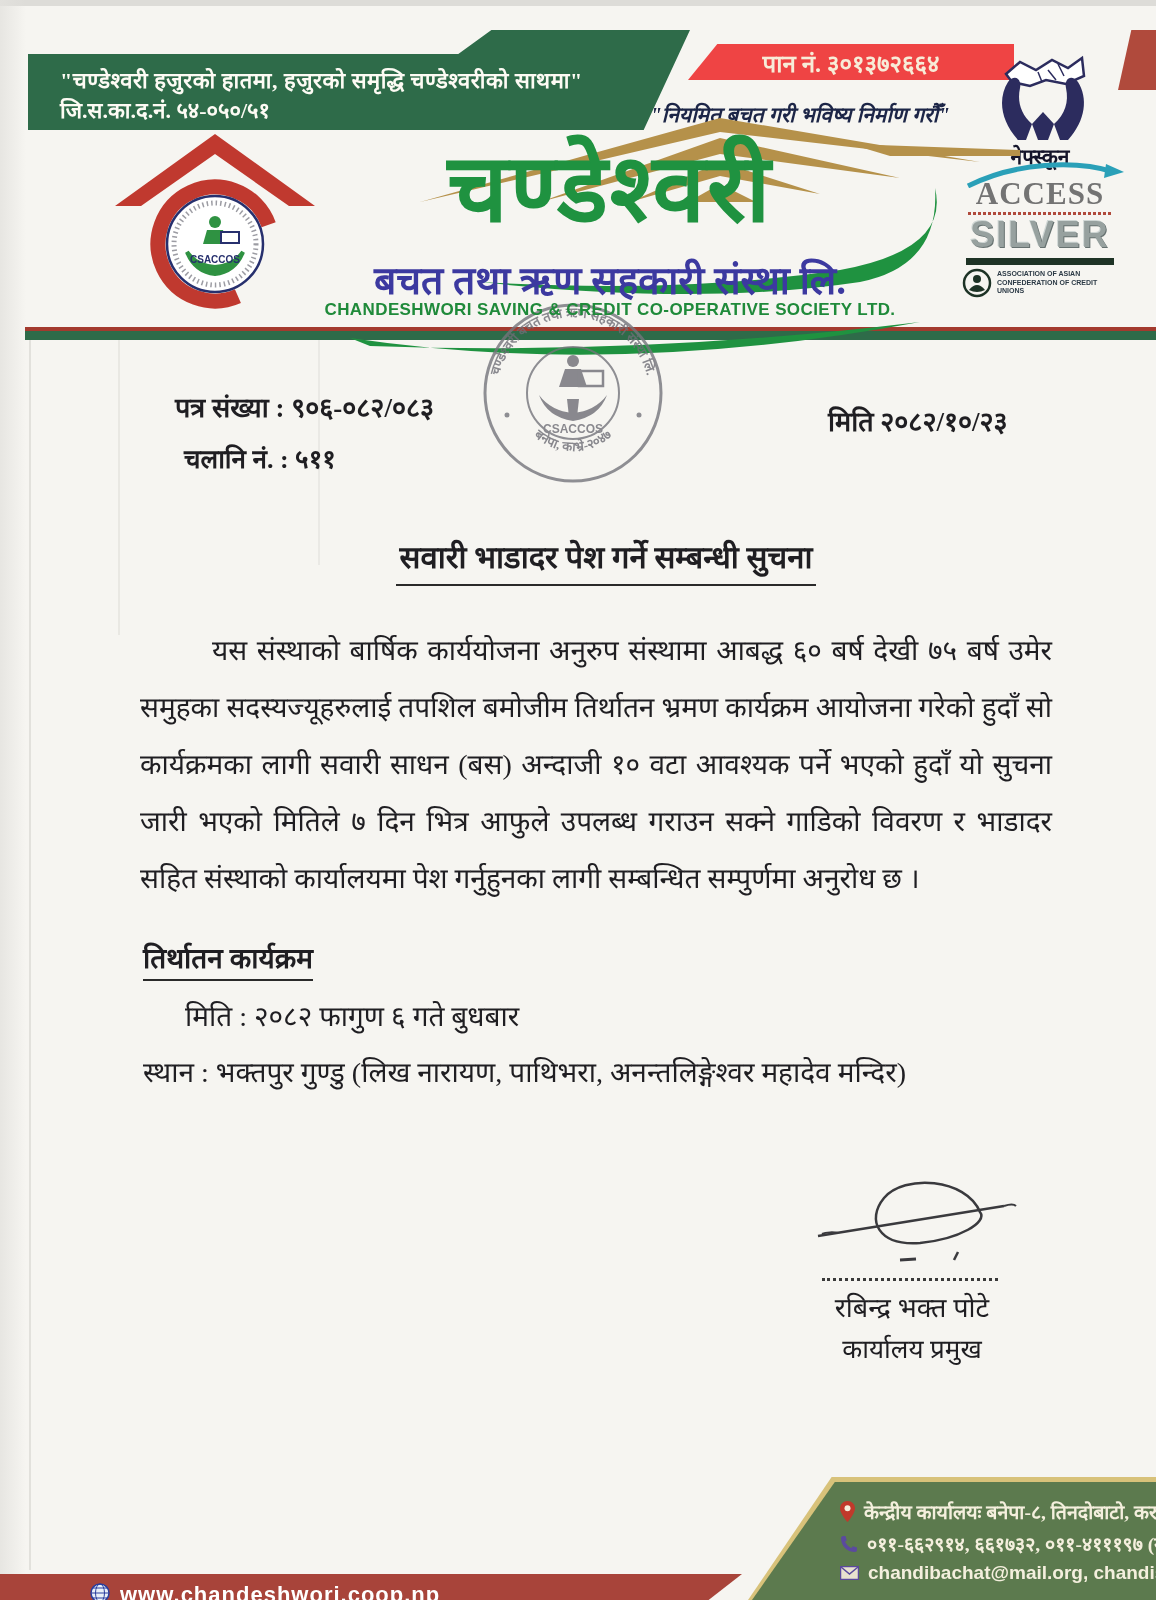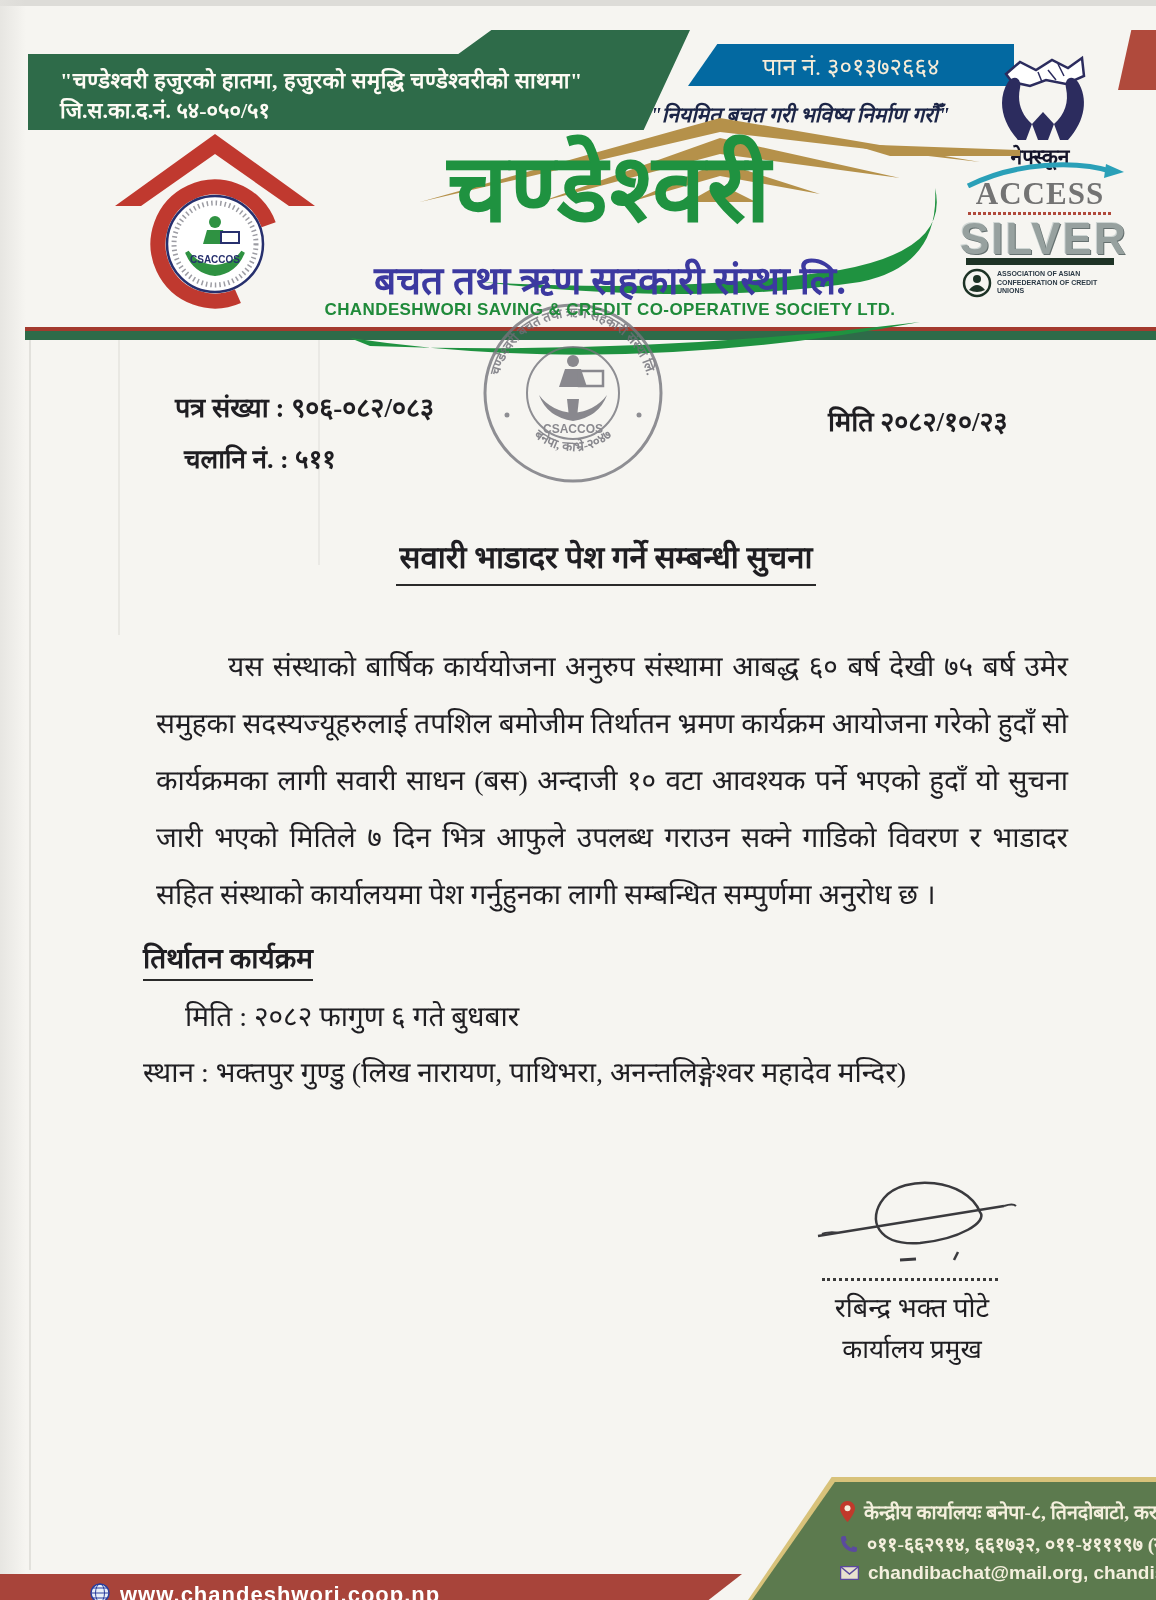--- a/index.html
+++ b/index.html
@@ -14,24 +14,24 @@
   .scan-top{left:0;top:0;width:100%;height:6px;background:#dddcd8;}
   .scan-streak{background:#c9c9c4;opacity:.45;width:2px;}
   .scan-wash{left:0;top:0;width:26px;height:100%;
     background:linear-gradient(90deg,#e3e2de,rgba(246,245,241,0));opacity:.8;}
   
   .green-strip{left:28px;top:30px;width:662px;height:100px;background:#2e6b49;
     clip-path:polygon(0 24%,65% 24%,70% 0,100% 0,93% 100%,0 100%);
     color:#fdfbf4;}
   .green-strip .t1{position:absolute;left:32px;top:34px;font-size:22px;font-weight:bold;letter-spacing:.5px;}
   .green-strip .t2{position:absolute;left:32px;top:64px;font-size:22px;font-weight:bold;}
-  .pan-box{left:688px;top:44px;width:326px;height:42px;background:#0369a1;
+  .pan-box{left:688px;top:44px;width:326px;height:36px;background:#ef4444;
     clip-path:polygon(9% 0,100% 0,100% 100%,0 100%);
     display:flex;align-items:center;justify-content:center;
-    color:#f7ecd8;font-size:24px;font-weight:normal;}
+    color:#f7ecd8;font-size:24px;font-weight:bold;}
   .corner-red{left:1118px;top:30px;width:38px;height:60px;background:#b04a3c;
     clip-path:polygon(35% 0,100% 0,100% 100%,0 100%);}
   .slogan{left:630px;top:100px;width:340px;text-align:center;
     font-style:italic;font-weight:bold;font-size:21px;color:#1c2547;}
   .brand-title{left:270px;top:142px;width:680px;text-align:center;
     font-size:95px;font-weight:bold;color:#1f9240;line-height:1;z-index:3;letter-spacing:2px;}
   .brand-sub{left:290px;top:252px;width:640px;text-align:center;
     font-size:39px;font-weight:bold;color:#3c39a0;z-index:3;}
   .brand-eng{left:290px;top:300px;width:640px;text-align:center;
     font-family:"Liberation Sans","DejaVu Sans",sans-serif;
@@ -40,37 +40,37 @@
   .sep-green{left:25px;top:331px;width:1131px;height:9px;background:#2e6b49;}
   
   .nefscun-label{left:970px;top:142px;width:140px;text-align:center;
     font-size:21px;font-weight:bold;color:#14142a;}
   .access-word{left:960px;top:176px;width:160px;text-align:center;
     font-size:31px;font-weight:bold;color:#737373;letter-spacing:1px;z-index:3;}
   .access-tagline{left:968px;top:212px;width:144px;height:3px;
     background:repeating-linear-gradient(90deg,#b04a3c 0 3px,rgba(0,0,0,0) 3px 5px);}
   .silver-word{left:960px;top:214px;width:160px;text-align:center;
     font-family:"Liberation Sans","DejaVu Sans",sans-serif;
-    font-size:44px;font-weight:bold;color:#97a19f;letter-spacing:2px;
+    font-size:36px;font-weight:bold;color:#97a19f;letter-spacing:2px;
     text-shadow:1px 1px 0 #667170,-1px -1px 0 #cfd6d4;}
   .silver-bar{left:966px;top:258px;width:148px;height:7px;background:#1e3326;}
   .accu-row{left:962px;top:268px;width:170px;display:flex;align-items:center;gap:5px;}
   .accu-text{font-family:"Liberation Sans","DejaVu Sans",sans-serif;
     font-size:7px;font-weight:bold;color:#2c3a46;line-height:1.25;width:120px;}
   
   .meta-letter-no{left:175px;top:388px;font-size:27px;font-weight:bold;}
   .meta-dispatch{left:184px;top:440px;font-size:26px;font-weight:bold;}
   .meta-date{left:828px;top:402px;font-size:27px;font-weight:bold;}
   
   .subject-wrap{left:0;top:535px;width:100%;text-align:center;margin-left:28px;}
   .subject{display:inline-block;font-size:31px;font-weight:bold;
     border-bottom:2.5px solid #2a2a2a;padding:0 4px 7px 4px;}
   
   .body-par{left:140px;top:622px;width:912px;font-size:28px;line-height:57px;
-    text-align:justify;text-indent:72px;margin:16px;}
+    text-align:justify;text-indent:72px;margin:0;}
   .prog-head{left:143px;top:938px;font-size:28px;font-weight:bold;
     border-bottom:2px solid #2a2a2a;padding-bottom:3px;}
   .prog-date{left:143px;top:996px;font-size:28px;margin-left:42px;}
   .prog-venue{left:143px;top:1052px;font-size:28px;}
   
   .sig-dots{left:822px;top:1258px;width:176px;height:20px;border-bottom:3px dotted #3a3a3a;}
   .sig-name{left:772px;top:1288px;width:280px;text-align:center;font-size:27px;}
   .sig-role{left:772px;top:1330px;width:280px;text-align:center;font-size:26px;}
   
   .foot-gold{left:748px;top:1477px;width:408px;height:123px;background:#d8c27a;

